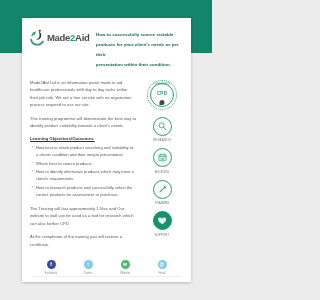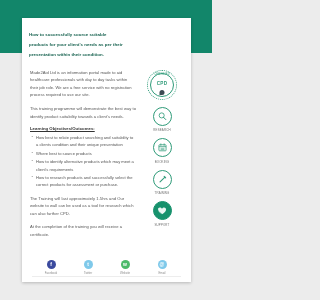--- a/index.html
+++ b/index.html
@@ -111,20 +111,34 @@
   }
 </style>
 </head>
 <body>
 
 <div id="green-band"></div>
 
 <div id="doc-card">
 
   <div class="card-head">
+    <div class="logo-wrap">
+      <div class="logo-row">
+        <span class="logo-mark">
+          <svg viewBox="0 0 34 34" width="17" height="17">
+            <path d="M4 21 a13 13 0 0 0 24 4" fill="none" stroke="#2f9b79" stroke-width="3.4" stroke-linecap="round"></path>
+            <path d="M6 13 a12 12 0 0 1 7 -7" fill="none" stroke="#2f9b79" stroke-width="2.6" stroke-linecap="round"></path>
+            <circle cx="10" cy="9" r="2.6" fill="#2f9b79"></circle>
+            <path d="M20 5 c5 3 6 9 3 13 c-2 3 -6 4 -9 3 c4 -1 7 -4 7 -8 c0 -3 -1 -6 -1 -8z" fill="#2b3a42"></path>
+            <circle cx="21.5" cy="3.5" r="2.2" fill="#2b3a42"></circle>
+          </svg>
+        </span>
+        <span class="logo-text"><span>Made</span><span class="accent">2</span><span>Aid</span></span>
+      </div>
+    </div>
     <div class="title-block">
       <div>How to successfully source suitable</div>
       <div>products for your client's needs as per their</div>
       <div>presentation within their condition.</div>
     </div>
   </div>
 
   <div class="card-body">
 
     <div class="text-col">

